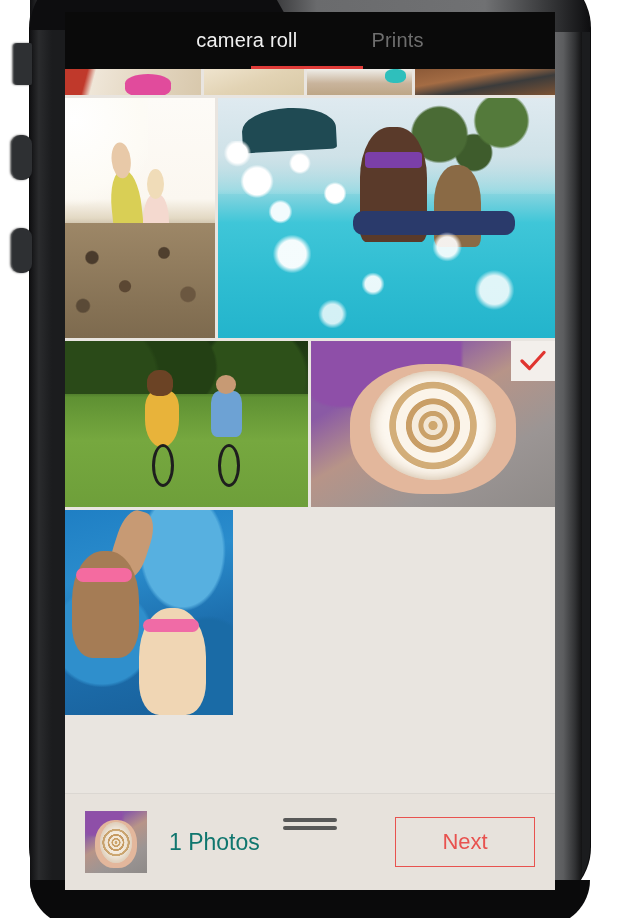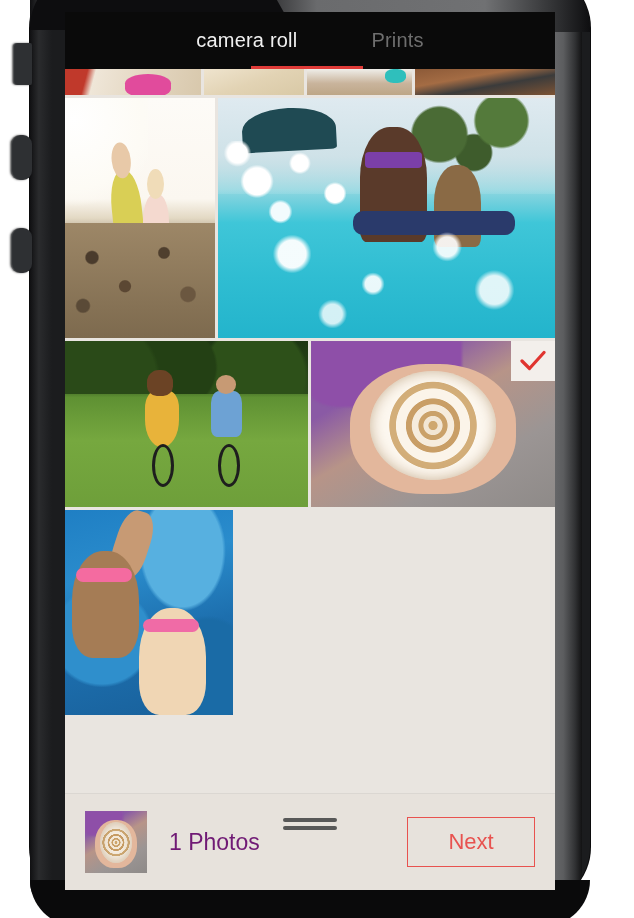--- a/index.html
+++ b/index.html
@@ -233,27 +233,27 @@
   .p-girls .arm{ position:absolute; left:30%; top:0; width:20%; height:34%;
       background:#c79a74; border-radius:40%; transform:rotate(18deg); }
 
   
   .bottombar{
     position:absolute; left:0; bottom:0; width:100%; height:96px;
     background:#e7e2dc; display:flex; align-items:center; padding:0 20px;
     box-shadow:0 -1px 0 rgba(0,0,0,.06);
   }
   .thumb{ width:62px; height:62px; overflow:hidden; flex:none; }
-  .count-label{ font-size:23px; color:#701a75; margin-left:22px; }
+  .count-label{ font-size:23px; color:#0f766e; margin-left:22px; }
   .drag-handle{ position:absolute; left:50%; transform:translateX(-50%); top:24px;
                 width:54px; cursor:grab; }
   .drag-handle span{ display:block; height:4px; background:#585858; border-radius:2px; }
   .drag-handle span + span{ margin-top:4px; }
   .next-btn{
-    margin-left:auto; width:128px; height:50px; border:1.5px solid #e8524f;
+    margin-left:auto; width:140px; height:50px; border:1.5px solid #e8524f;
     display:flex; align-items:center; justify-content:center;
     color:#e8524f; font-size:22px; background:transparent; cursor:pointer;
   }
 </style>
 </head>
 <body>
 
 <div id="stage">
 
   <div class="phone-outer"></div>

